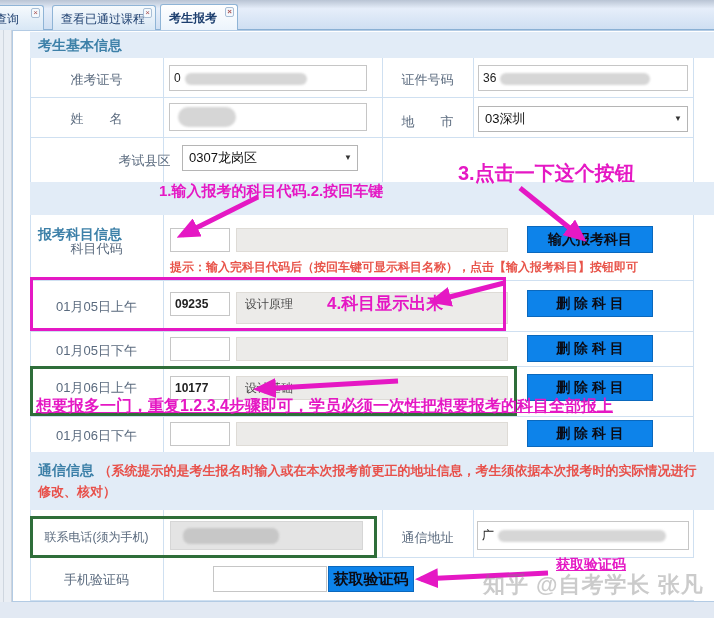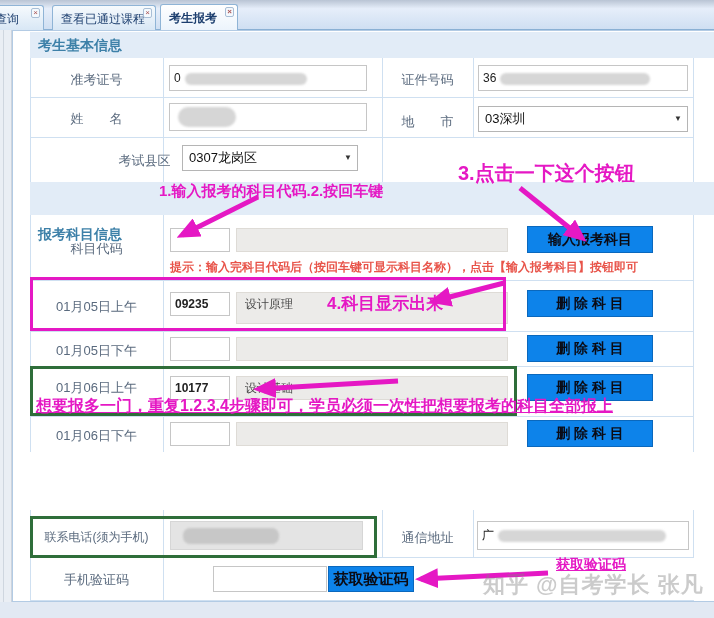--- a/index.html
+++ b/index.html
@@ -158,20 +158,24 @@
   <div class="lbl" style="left:30px; top:379px; width:133px;">01月06日上午</div>
   <input class="inp" style="left: 170px; top: 376px; width: 60px; height: 24px;" value="10177">
   <div class="dis" style="left:236px; top:376px; width:272px; height:24px;">设计基础</div>
   <div class="btn" style="left:527px; top:374px; width:126px; height:27px;">删 除 科 目</div>
 
   <div class="lbl" style="left:30px; top:427px; width:133px;">01月06日下午</div>
   <input class="inp" style="left: 170px; top: 422px; width: 60px; height: 24px;" value="">
   <div class="dis" style="left:236px; top:422px; width:272px; height:24px;"></div>
   <div class="btn" style="left:527px; top:420px; width:126px; height:27px;">删 除 科 目</div>
 
+  <div class="band" style="top:452px; height:58px; padding:8px 10px 0 8px;">
+    <span class="band-title">通信信息</span>
+    <span class="note-red" style="line-height:21px;">（系统提示的是考生报名时输入或在本次报考前更正的地址信息，考生须依据本次报考时的实际情况进行修改、核对）</span>
+  </div>
 
   <div class="vline" style="left:30px; top:510px; height:90px;"></div>
   <div class="vline" style="left:163px; top:510px; height:90px;"></div>
   <div class="vline" style="left:382px; top:510px; height:47px;"></div>
   <div class="vline" style="left:473px; top:510px; height:47px;"></div>
   <div class="vline" style="left:693px; top:510px; height:47px;"></div>
   <div class="hline" style="left:30px; top:557px; width:664px;"></div>
   <div class="hline" style="left:30px; top:600px; width:664px;"></div>
 
   <div class="lbl" style="left:31px; top:529px; width:131px; font-size:12px;">联系电话(须为手机)</div>

